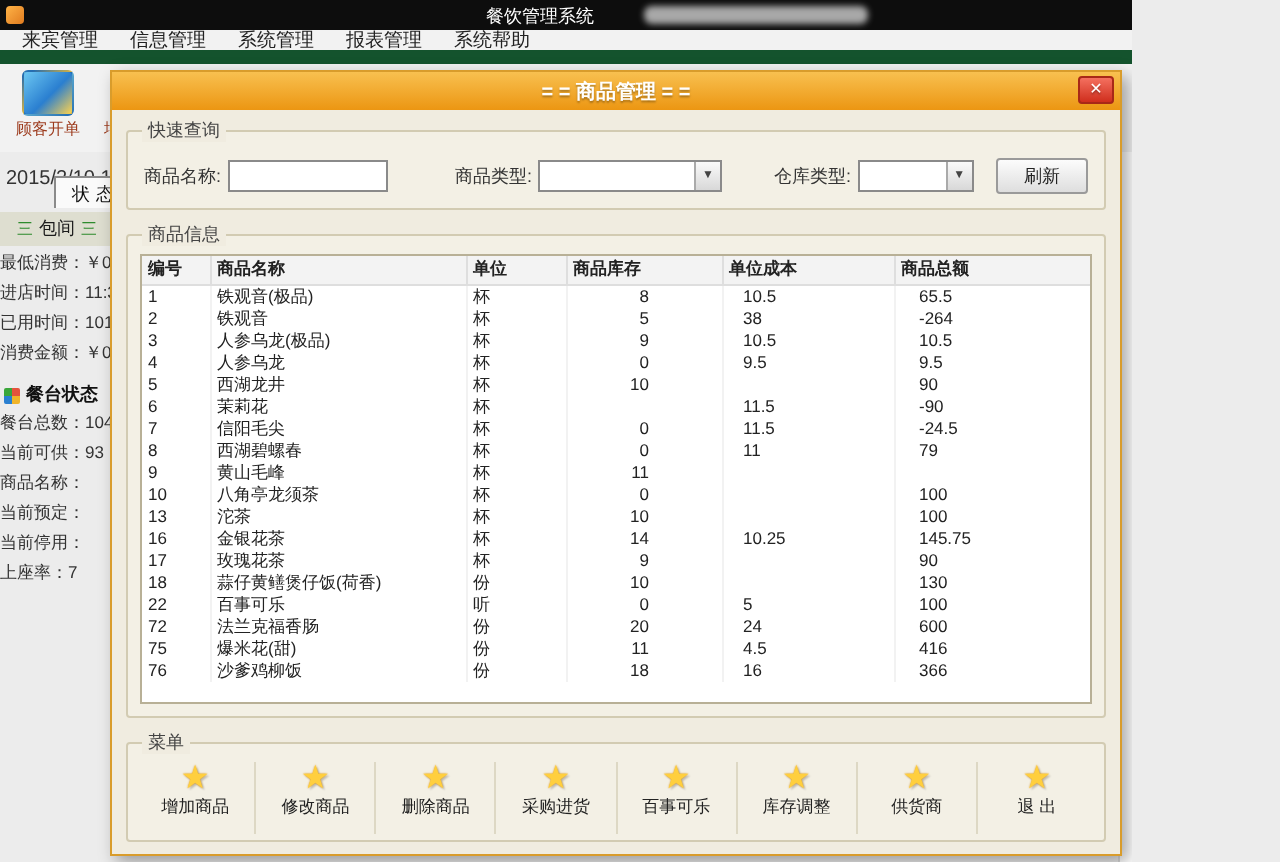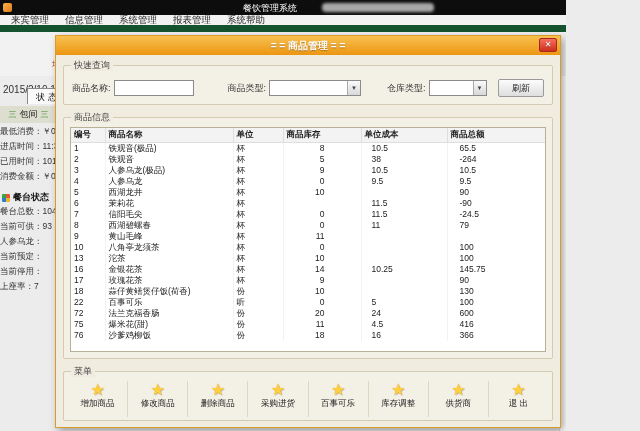--- a/index.html
+++ b/index.html
@@ -95,20 +95,24 @@
 
   <div class="menubar">
       <span class="mi">来宾管理</span>
       <span class="mi">信息管理</span>
       <span class="mi">系统管理</span>
       <span class="mi">报表管理</span>
       <span class="mi">系统帮助</span>
     </div>
 
   <div class="toolbar">
+    <div class="tb-btn" style="left:2px;">
+      <span class="ticon ticon-bill"></span>
+      <span class="tb-cap">顾客开单</span>
+    </div>
     <div class="tb-btn" style="left:46px;">
       <span class="ticon ticon-consume"></span>
       <span class="tb-cap">增加消费</span>
     </div>
   </div>
 
   <div class="datetime">2015/2/10 13:</div>
 
   <div class="status-tab">状态</div>
   <div class="sidebar">
@@ -142,21 +146,21 @@
     <div>
         <div class="stat-row">
           <span>餐台总数：</span>
           <span>104</span>
         </div>
         <div class="stat-row">
           <span>当前可供：</span>
           <span>93</span>
         </div>
         <div class="stat-row">
-          <span>人参乌龙：</span>
+          <span>商品名称：</span>
           <span></span>
         </div>
         <div class="stat-row">
           <span>当前预定：</span>
           <span></span>
         </div>
         <div class="stat-row">
           <span>当前停用：</span>
           <span></span>
         </div>

